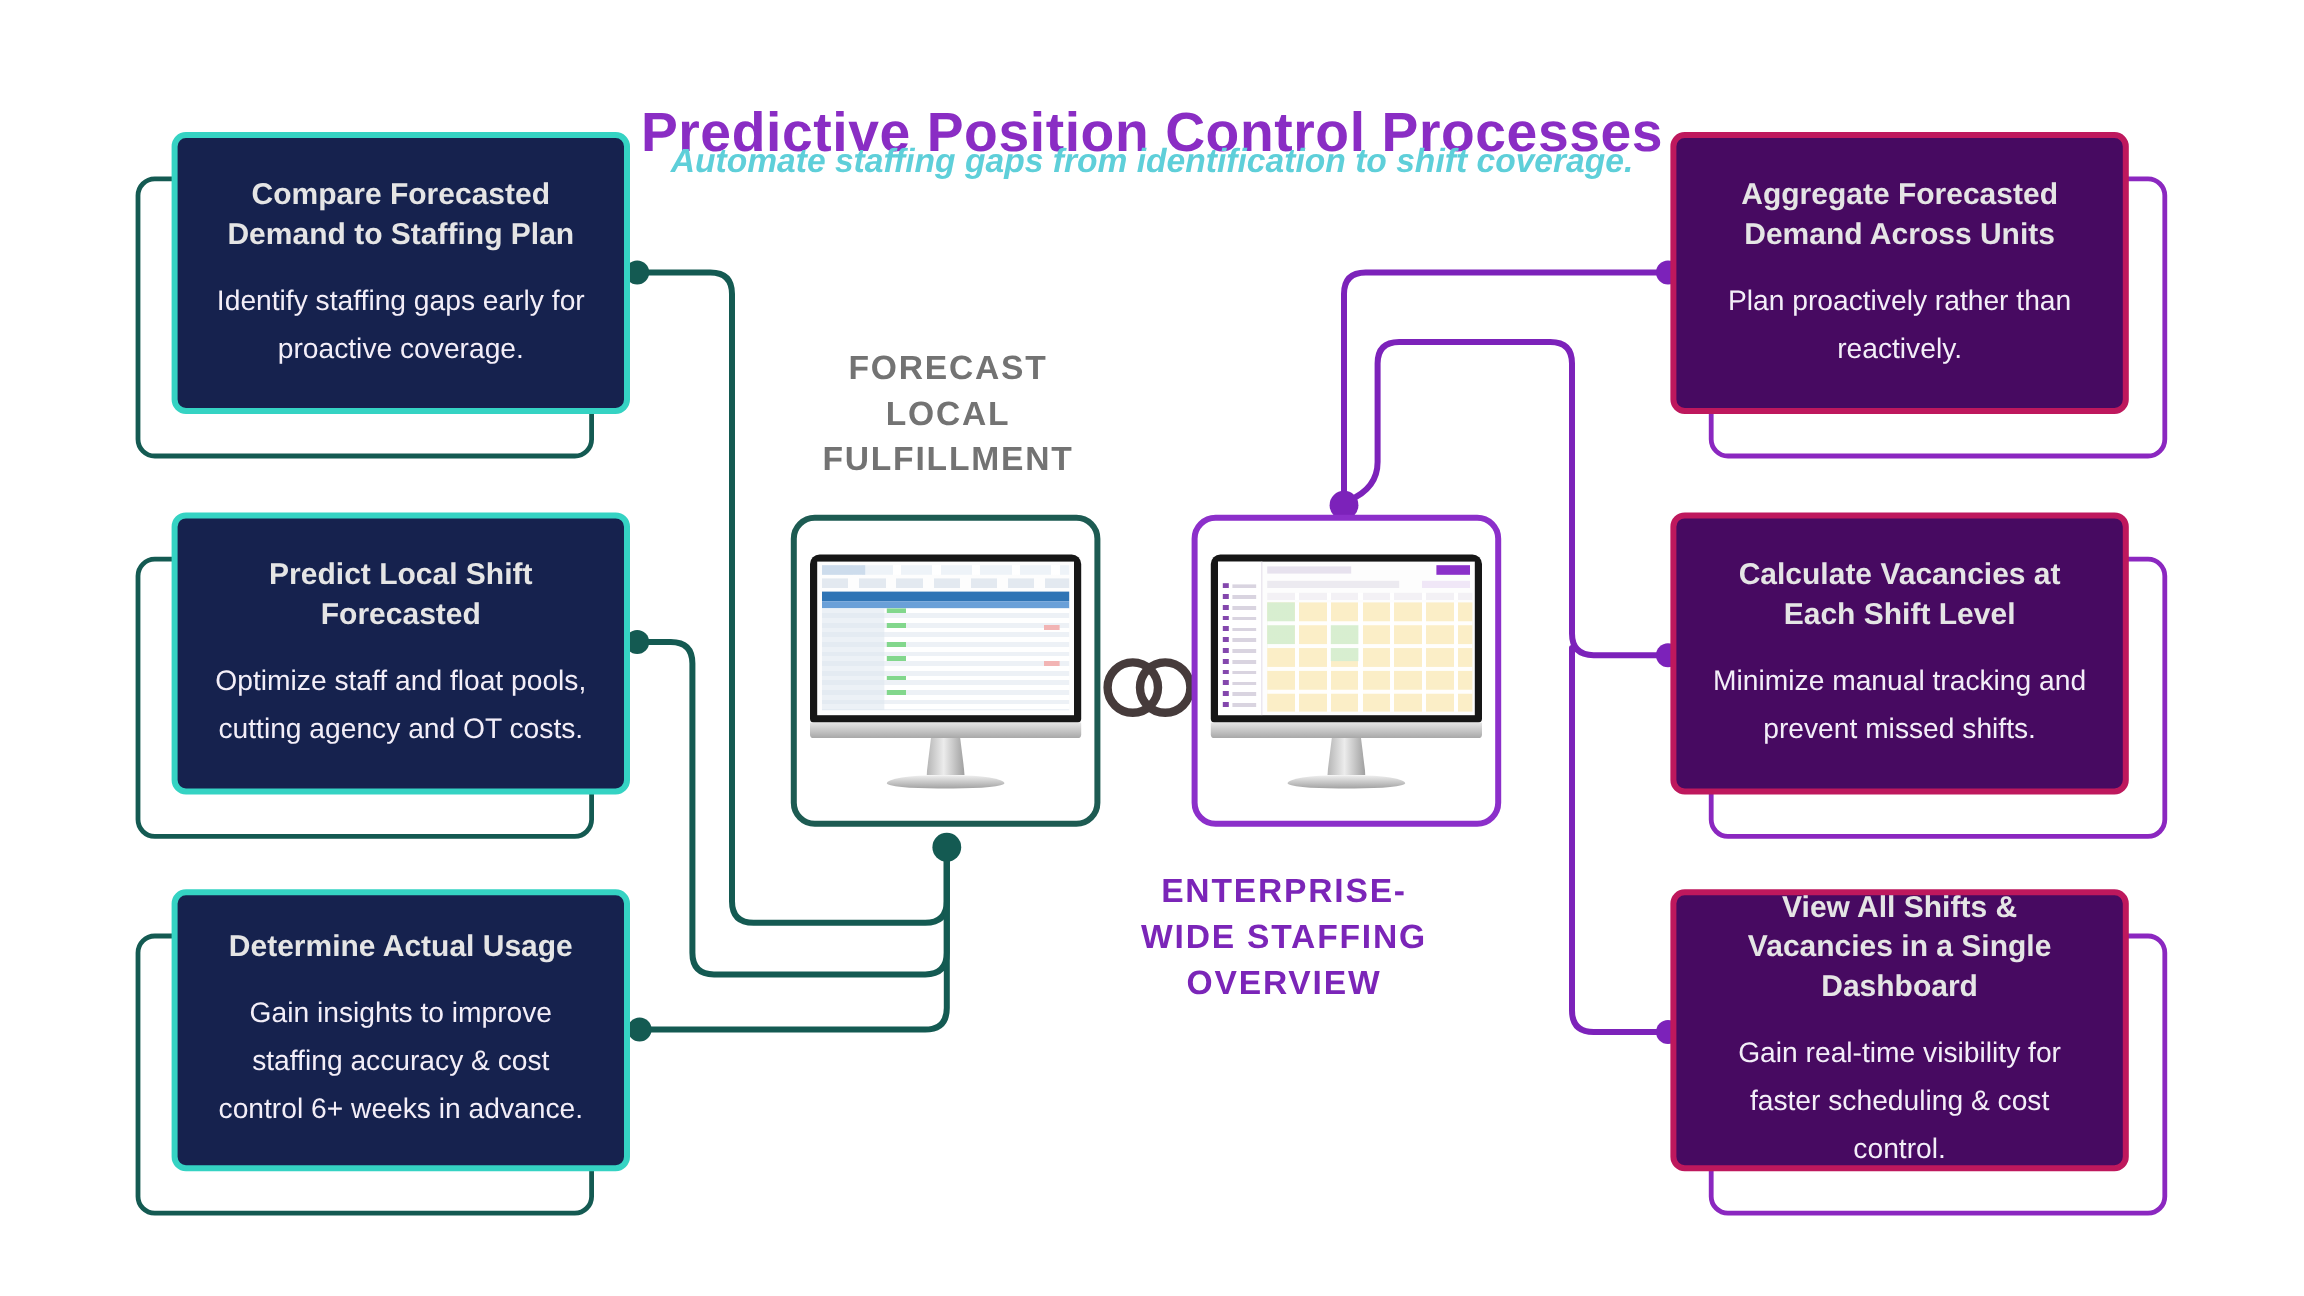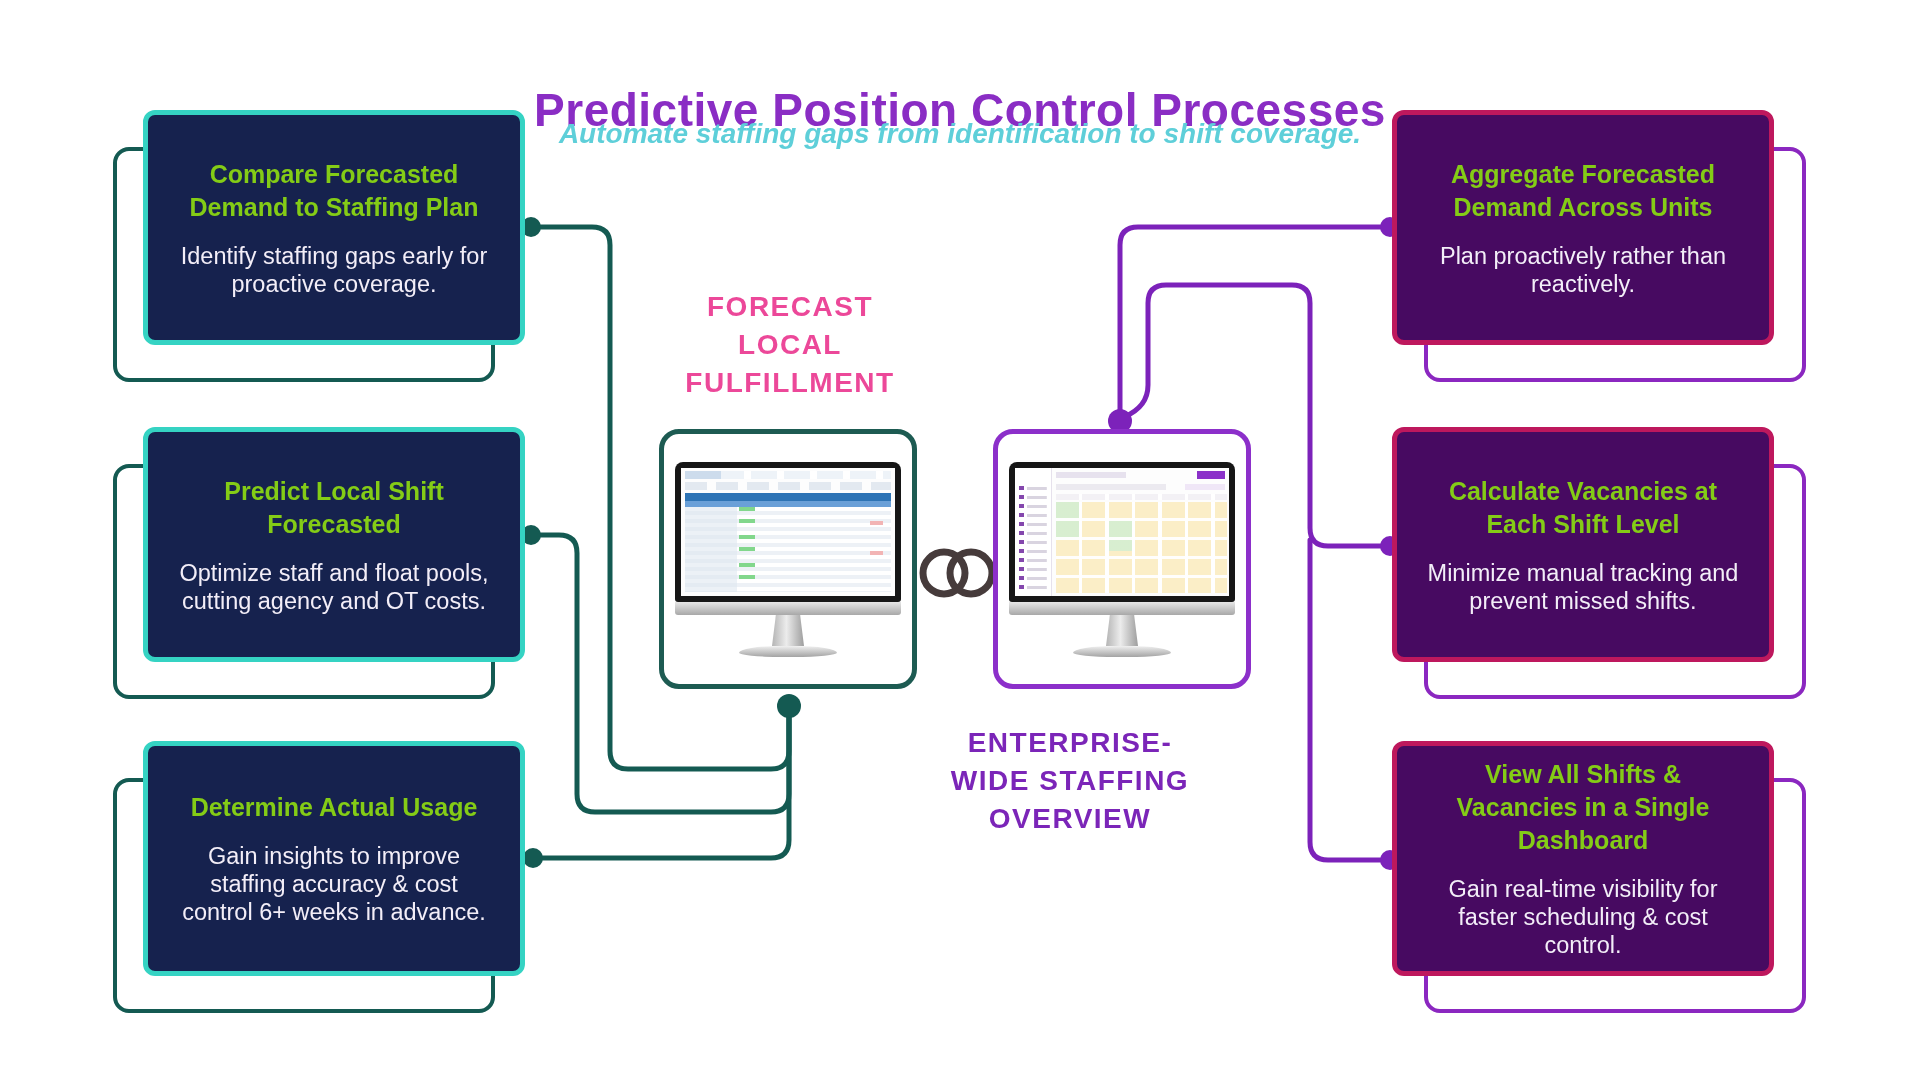--- a/index.html
+++ b/index.html
@@ -27,30 +27,30 @@
   .wire.purple{stroke:#7c22ba;}
   .node.teal{fill:#145a52;}
   .node.purple{stroke:none;fill:#7c22ba;}
 
   
   .card{position:absolute;width:382px;height:235px;border-radius:12px;box-sizing:border-box;
         display:flex;flex-direction:column;justify-content:center;align-items:center;
         padding:10px 28px;text-align:center;z-index:3;}
   .card.navy{background:#16224e;border:5px solid #35d3c3;}
   .card.plum{background:#470a61;border:5px solid #be185d;}
-  .card h3{margin:0 0 18px 0;color:#84cc16;font-size:25px;line-height:33px;font-weight:700;}
-  .card p{margin:0;color:#f3eef8;font-size:23.5px;line-height:28px;font-weight:400;}
+  .card h3{margin:0 0 18px 0;color:#e5e5e5;font-size:25px;line-height:33px;font-weight:700;}
+  .card p{margin:0;color:#f3eef8;font-size:23.5px;line-height:40px;font-weight:400;}
   .c-l1{left:143px;top:110px}.c-l2{left:143px;top:427px}.c-l3{left:143px;top:741px}
   .c-r1{left:1392px;top:110px}.c-r2{left:1392px;top:427px}.c-r3{left:1392px;top:741px}
 
   
   .flow-label{position:absolute;text-align:center;font-weight:700;font-size:28px;
               letter-spacing:1.5px;z-index:3;}
   .flow-label span{display:block;line-height:38px;}
-  .lbl-forecast{left:640px;top:288px;width:300px;color:#ec4899;}
+  .lbl-forecast{left:640px;top:288px;width:300px;color:#737373;}
   .lbl-enterprise{left:908px;top:724px;width:324px;color:#7b25b8;}
 
   
   .frame{position:absolute;width:258px;height:260px;background:#ffffff;border-radius:20px;
          box-sizing:border-box;z-index:3;}
   .frame.teal-frame{left:659px;top:429px;border:5px solid #1d5b52;}
   .frame.purple-frame{left:993px;top:429px;border:5px solid #8c2fca;}
 
   .monitor{position:absolute;left:50%;top:28px;transform:translateX(-50%);width:226px;}
   .bezel{width:226px;height:140px;background:#161616;border-radius:8px 8px 3px 3px;

